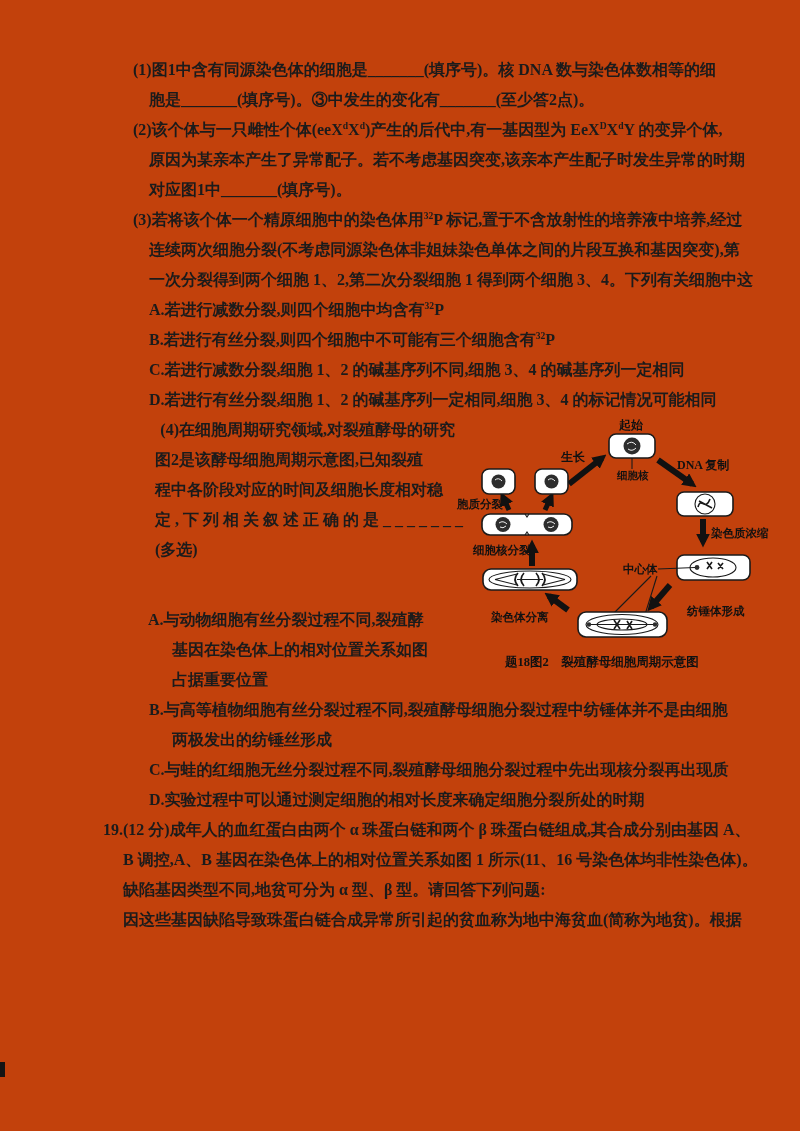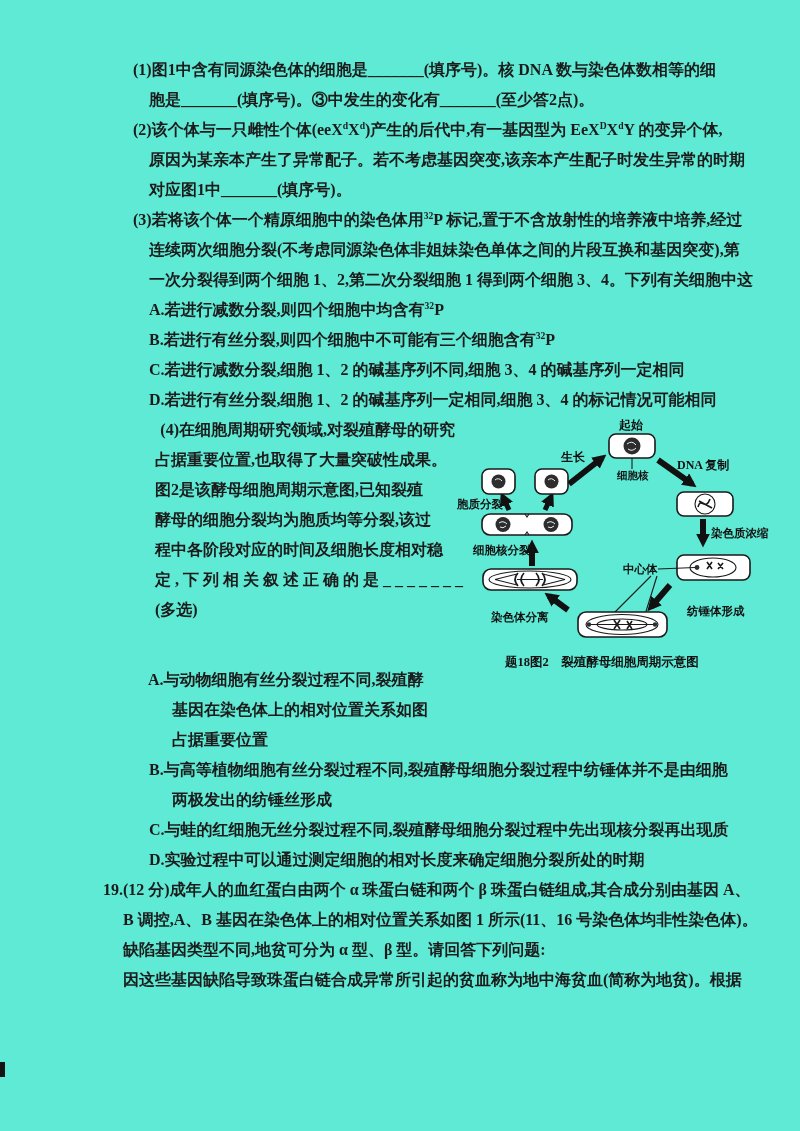--- a/index.html
+++ b/index.html
@@ -1,20 +1,20 @@
 <!DOCTYPE html>
 <html><head>
 <meta charset="utf-8">
 <style>
   html,body{margin:0;padding:0;background:#e8e8e8;}
   .page{
     position:relative;
     width:800px;height:1131px;
     margin:0 auto;
-    background:#5eead4;
+    background:#c2410c;
     font-family:"Liberation Serif","DejaVu Serif",serif;
     color:#1b1b1b;
     overflow:hidden;
   }
   .textblock{
     padding:55px 17px 0 103px;
     font-size:16px;
     line-height:30px;
     font-weight:600;
   }
@@ -69,23 +69,21 @@
     <div class="ln cont"><span>连续两次细胞分裂(不考虑同源染色体非姐妹染色单体之间的片段互换和基因突变),第</span></div>
     <div class="ln cont"><span>一次分裂得到两个细胞 1、2,第二次分裂细胞 1 得到两个细胞 3、4。下列有关细胞中这</span></div>
     <div class="ln opt"><span>A.若进行减数分裂,则四个细胞中均含有</span><sup>32</sup><span>P</span></div>
     <div class="ln opt"><span>B.若进行有丝分裂,则四个细胞中不可能有三个细胞含有</span><sup>32</sup><span>P</span></div>
     <div class="ln opt"><span>C.若进行减数分裂,细胞 1、2 的碱基序列不同,细胞 3、4 的碱基序列一定相同</span></div>
     <div class="ln opt"><span>D.若进行有丝分裂,细胞 1、2 的碱基序列一定相同,细胞 3、4 的标记情况可能相同</span></div>
 
     <div class="row4">
       <div class="col-text">
         <div class="ln q4"><span>(4)在细胞周期研究领域,对裂殖酵母的研究</span></div>
-        <div class="ln cont4"><span>占据重要位置,也取得了大量突破性成果。</span></div>
         <div class="ln cont4"><span>图2是该酵母细胞周期示意图,已知裂殖</span></div>
-        <div class="ln cont4"><span>酵母的细胞分裂均为胞质均等分裂,该过</span></div>
         <div class="ln cont4"><span>程中各阶段对应的时间及细胞长度相对稳</span></div>
         <div class="ln cont4 sparse"><span>定,下列相关叙述正确的是_______</span></div>
         <div class="ln cont4"><span>(多选)</span></div>
         <div class="ln opt4"><span>A.与动物细胞有丝分裂过程不同,裂殖酵</span></div>
         <div class="ln optcont4"><span>基因在染色体上的相对位置关系如图</span></div>
         <div class="ln optcont4"><span>占据重要位置</span></div>
       </div>
 
       <div class="col-fig">
         <svg width="328" height="262" viewBox="0 0 328 262">

